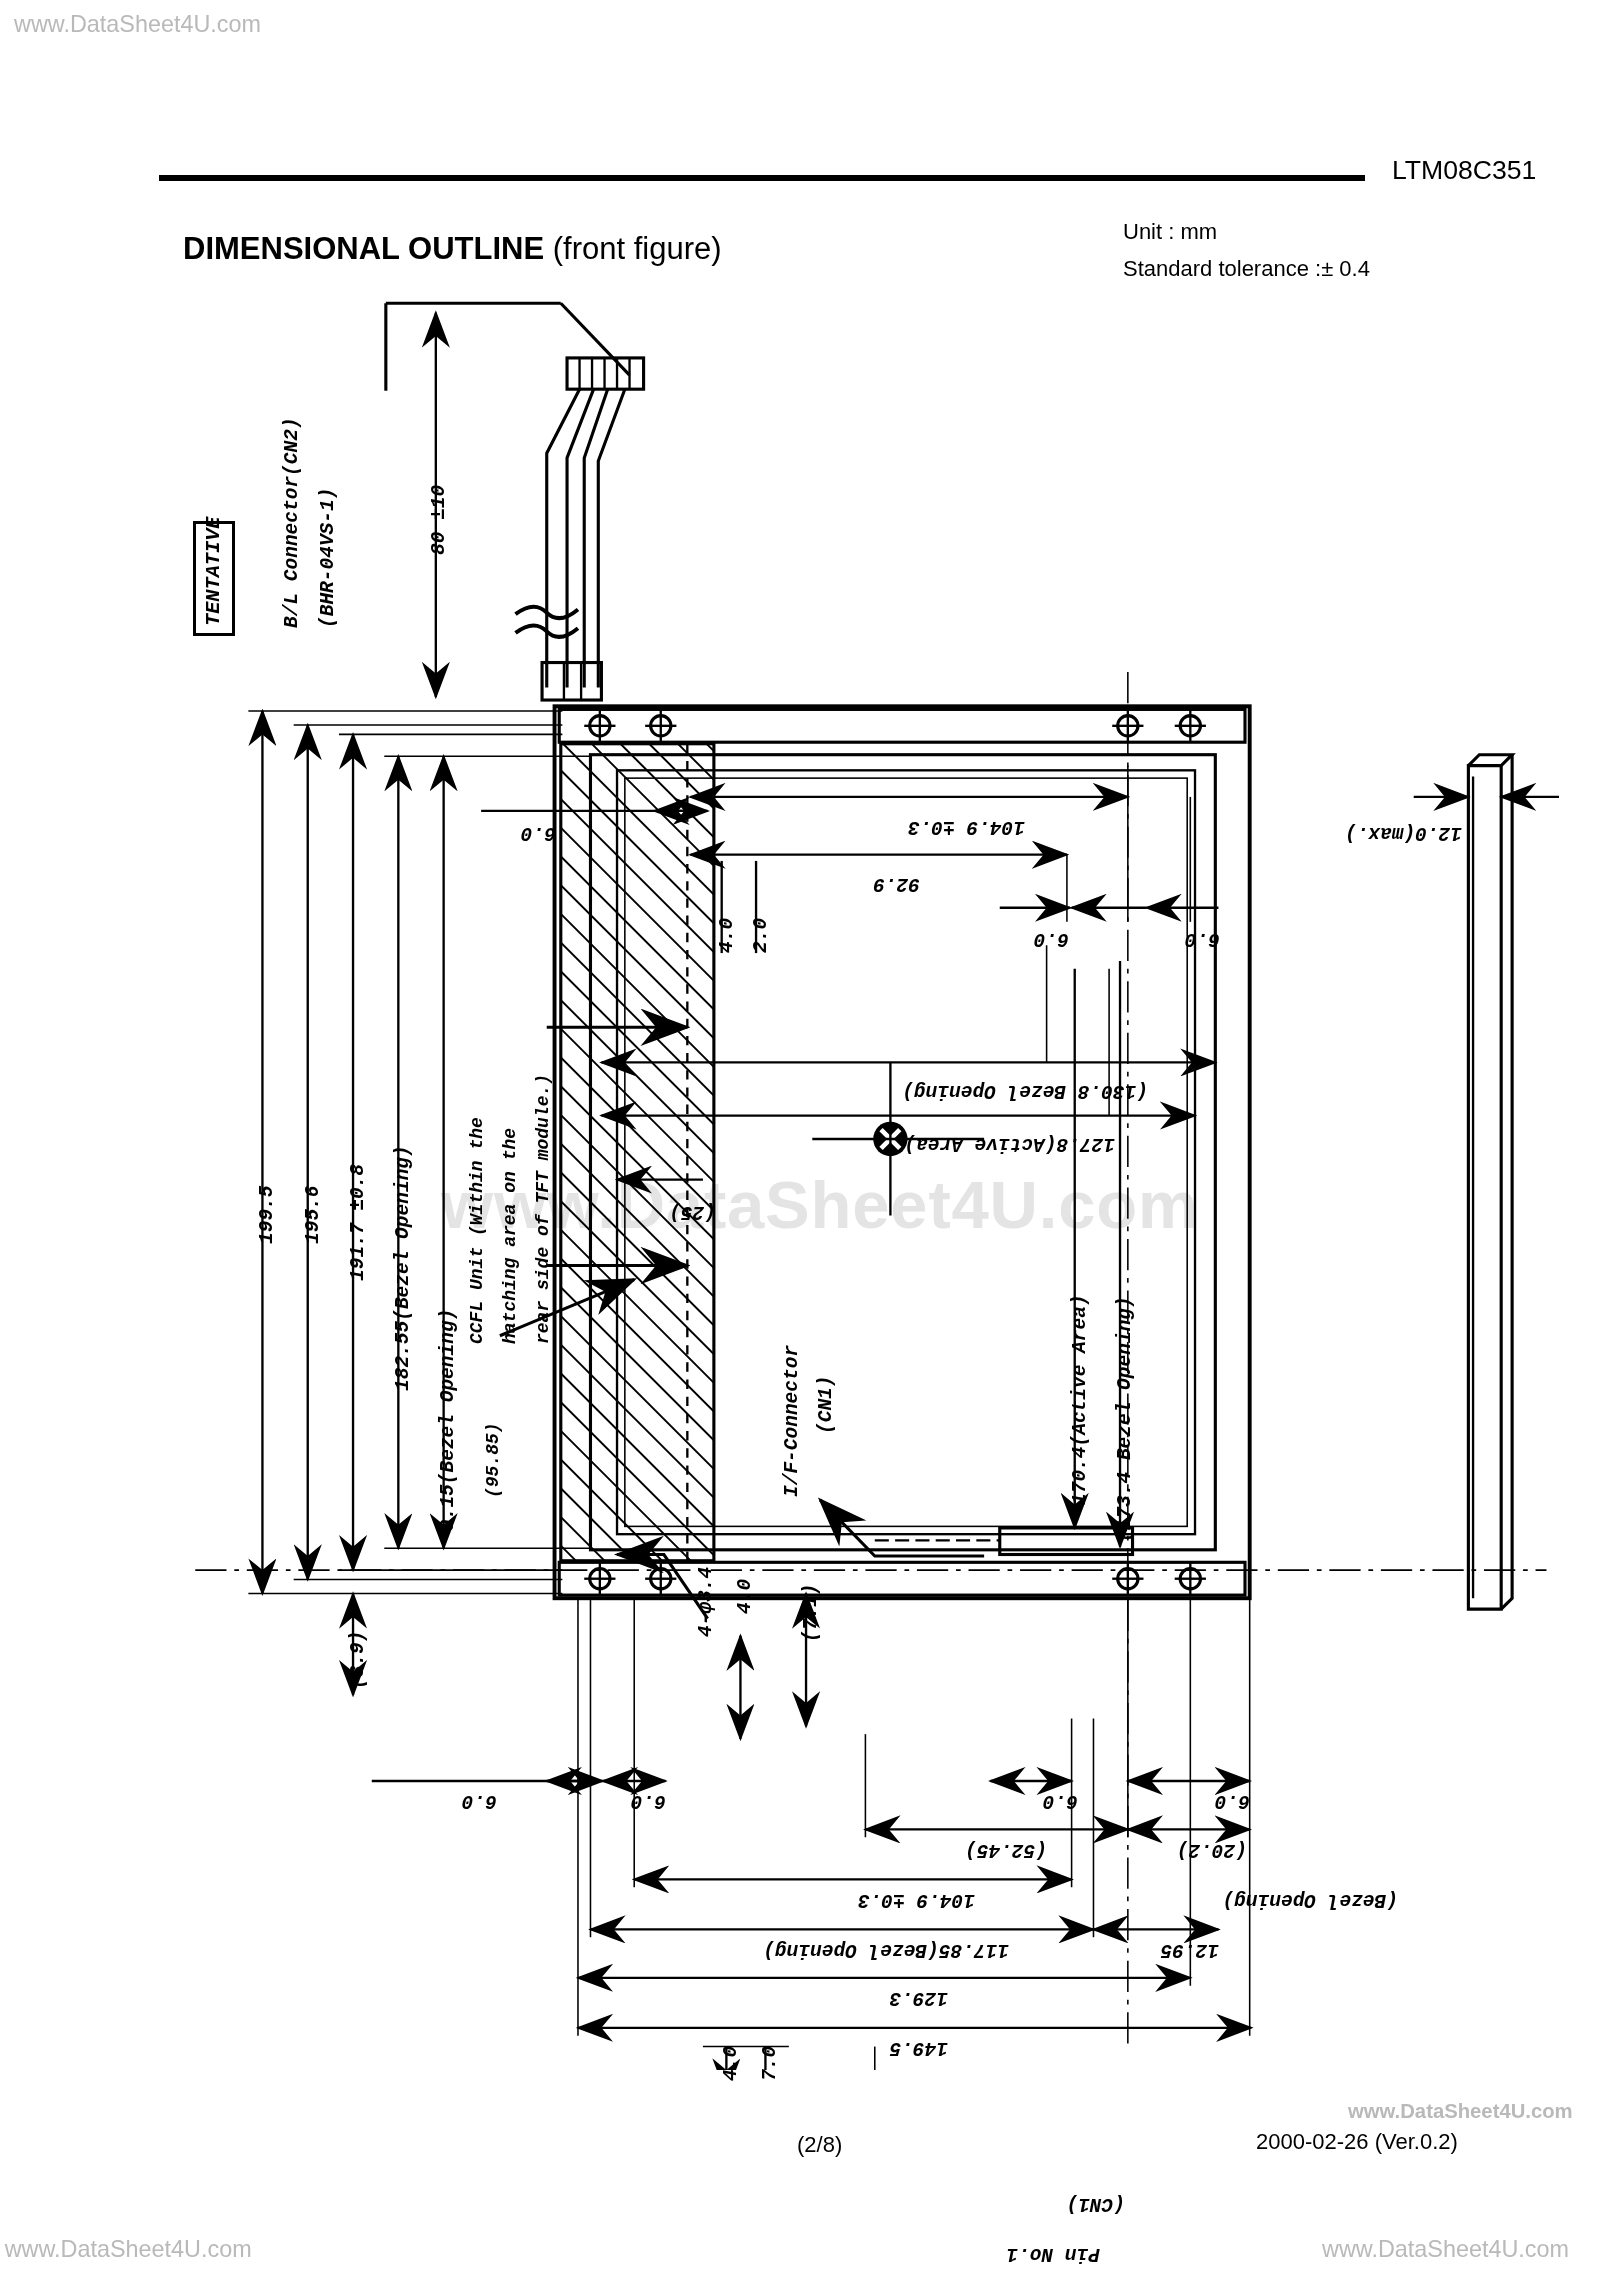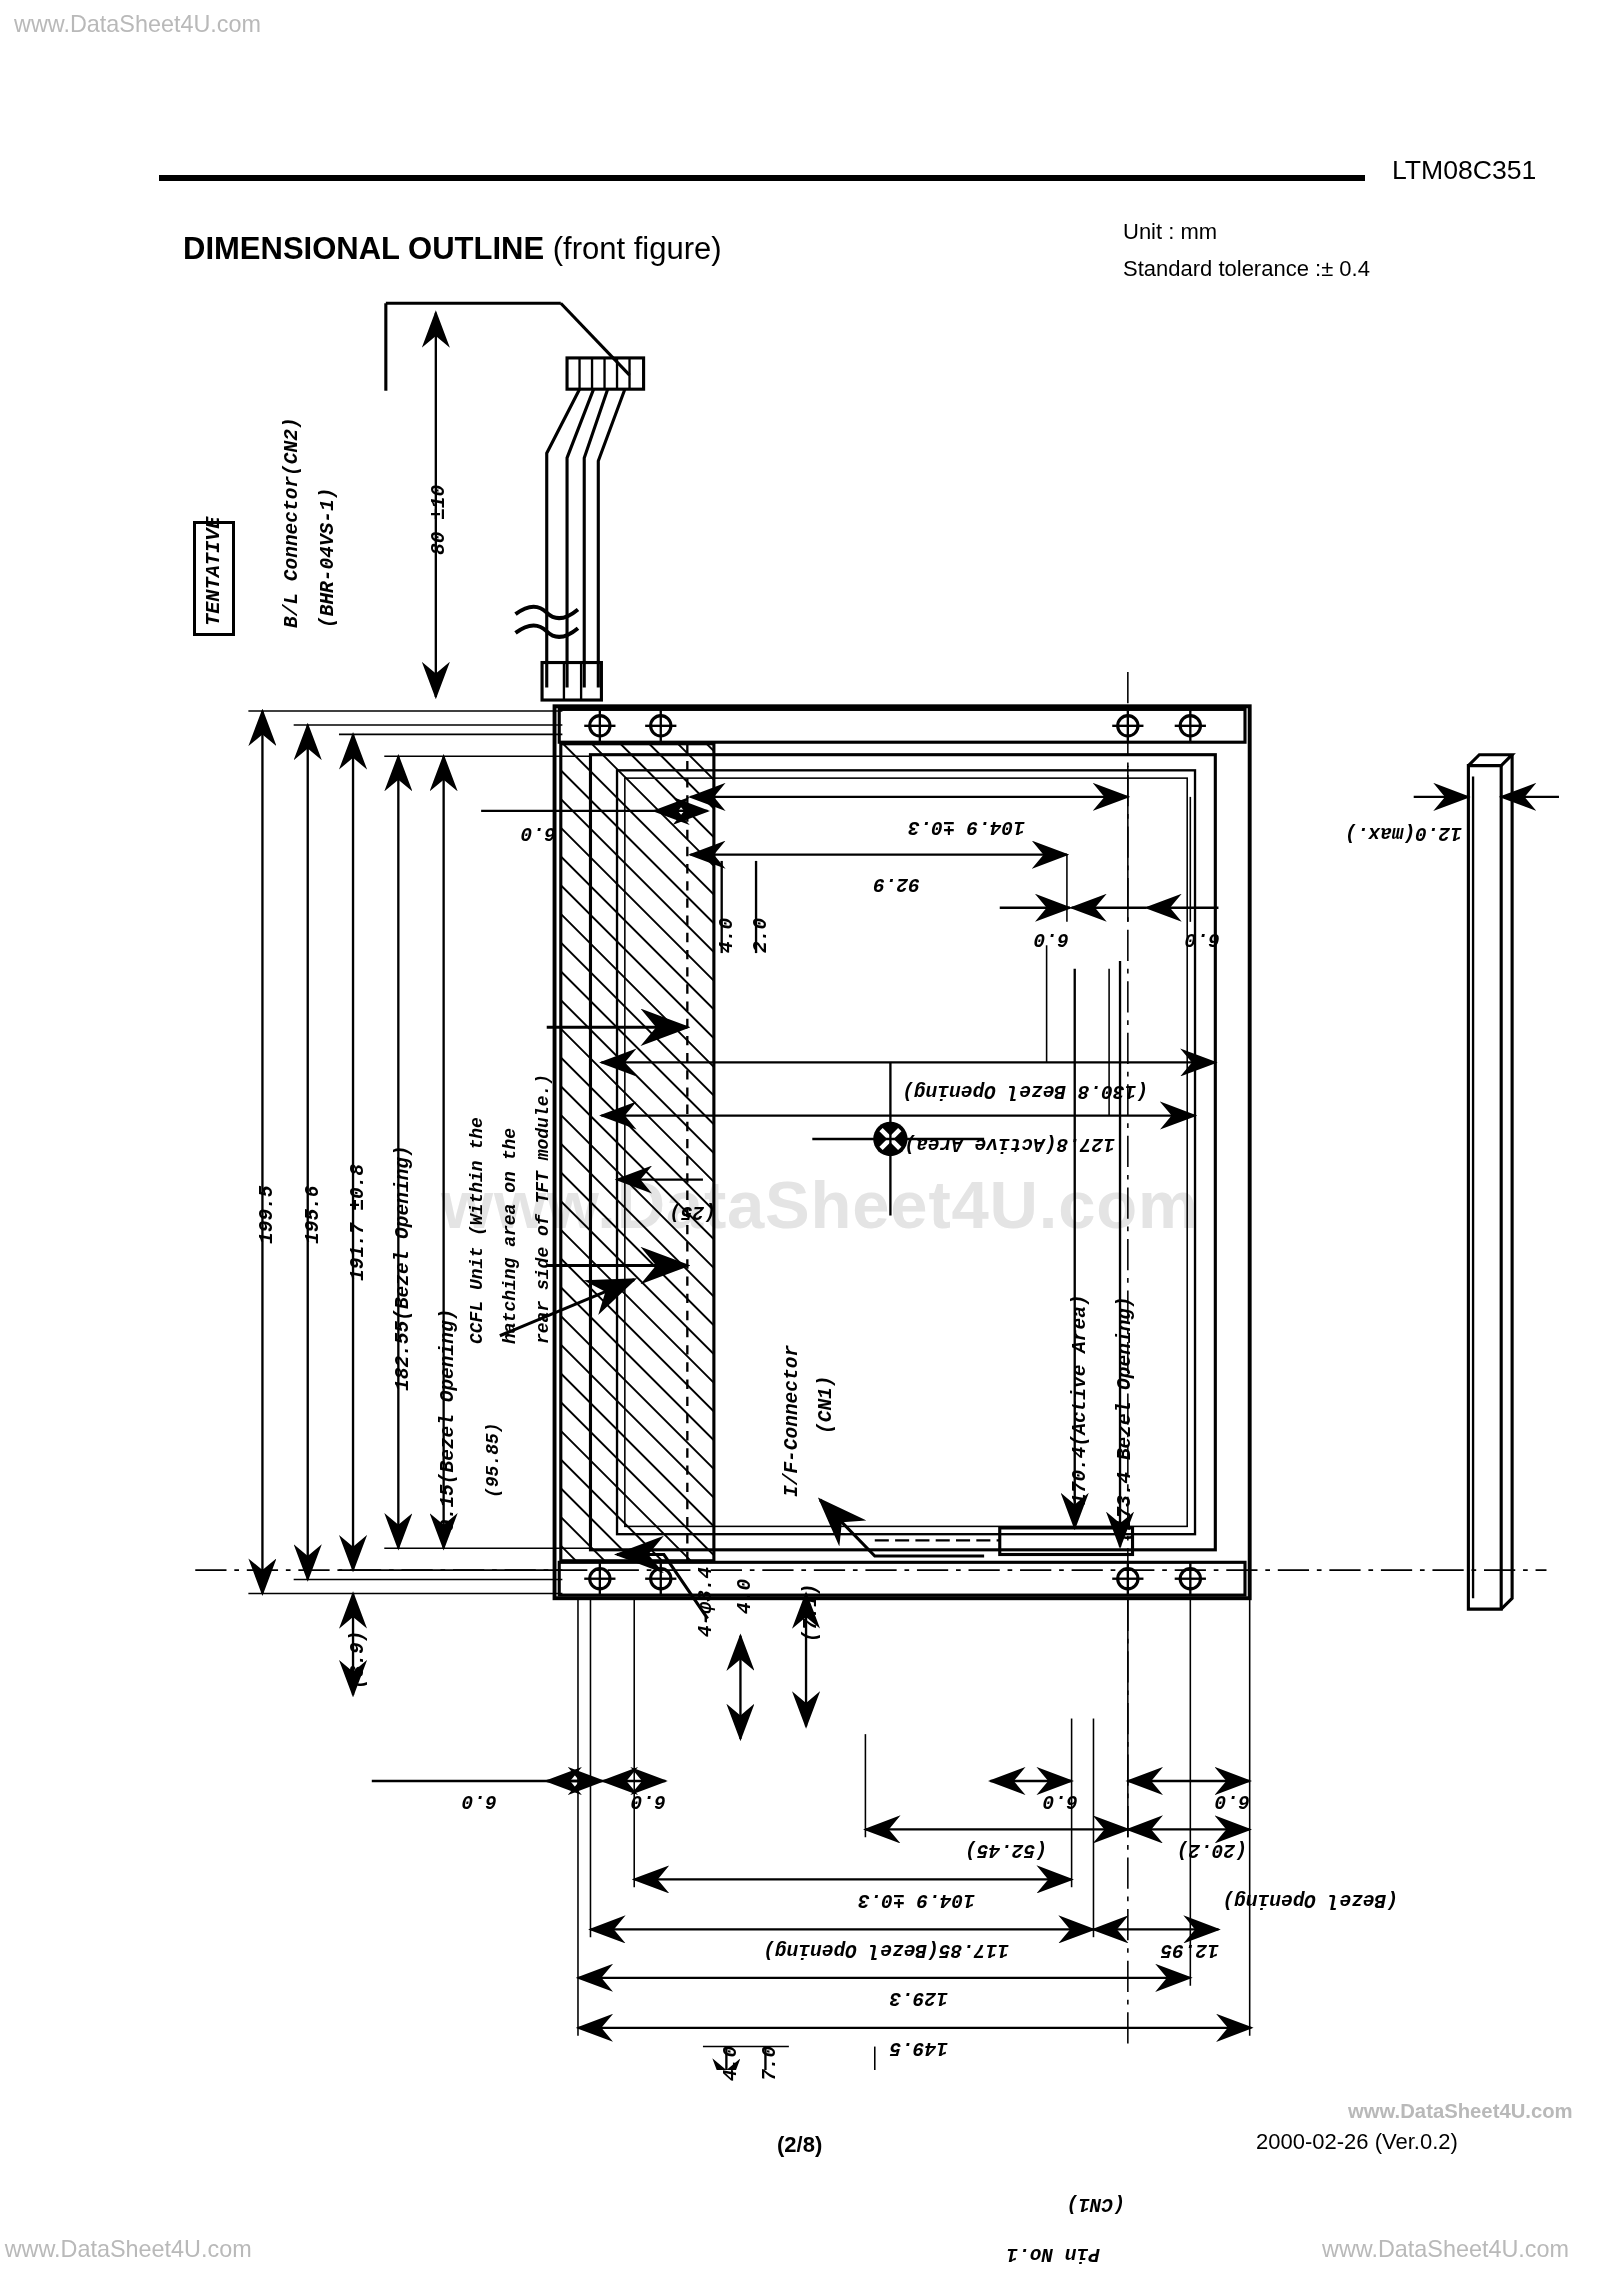--- a/index.html
+++ b/index.html
@@ -14,21 +14,21 @@
   #wm-center{position:absolute;left:441px;top:1165px;font-size:67px;font-weight:bold;color:#e4e4e4;white-space:nowrap;letter-spacing:0.8px;}
 
   #header-rule{position:absolute;left:159px;top:175px;width:1206px;height:5.5px;background:#000;}
   #part-number{position:absolute;left:1392px;top:155px;font-size:26.6px;white-space:nowrap;}
 
   #title{position:absolute;left:159px;top:231px;font-size:31px;white-space:nowrap;margin-left:24px;}
   #title .b{font-weight:bold;}
   #unit-note{position:absolute;left:1123px;top:219px;font-size:22px;white-space:nowrap;}
   #tol-note{position:absolute;left:1123px;top:256px;font-size:22px;white-space:nowrap;}
 
-  #footer-page{position:absolute;left:777px;top:2132px;font-size:22px;font-weight:bold;}
+  #footer-page{position:absolute;left:797px;top:2132px;font-size:22px;}
   #footer-date{position:absolute;left:1256px;top:2129px;font-size:22px;white-space:nowrap;}
 
   
   #drawing{position:absolute;left:0;top:297px;width:1616px;height:1773px;}
   #drawing svg{position:absolute;left:0;top:0;}
 
   
   .lb{position:absolute;font-family:"Liberation Mono",monospace;font-size:19.5px;font-style:italic;
       font-weight:bold;white-space:nowrap;letter-spacing:0px;transform-origin:0 0;}
   .r180{transform:rotate(180deg);}

